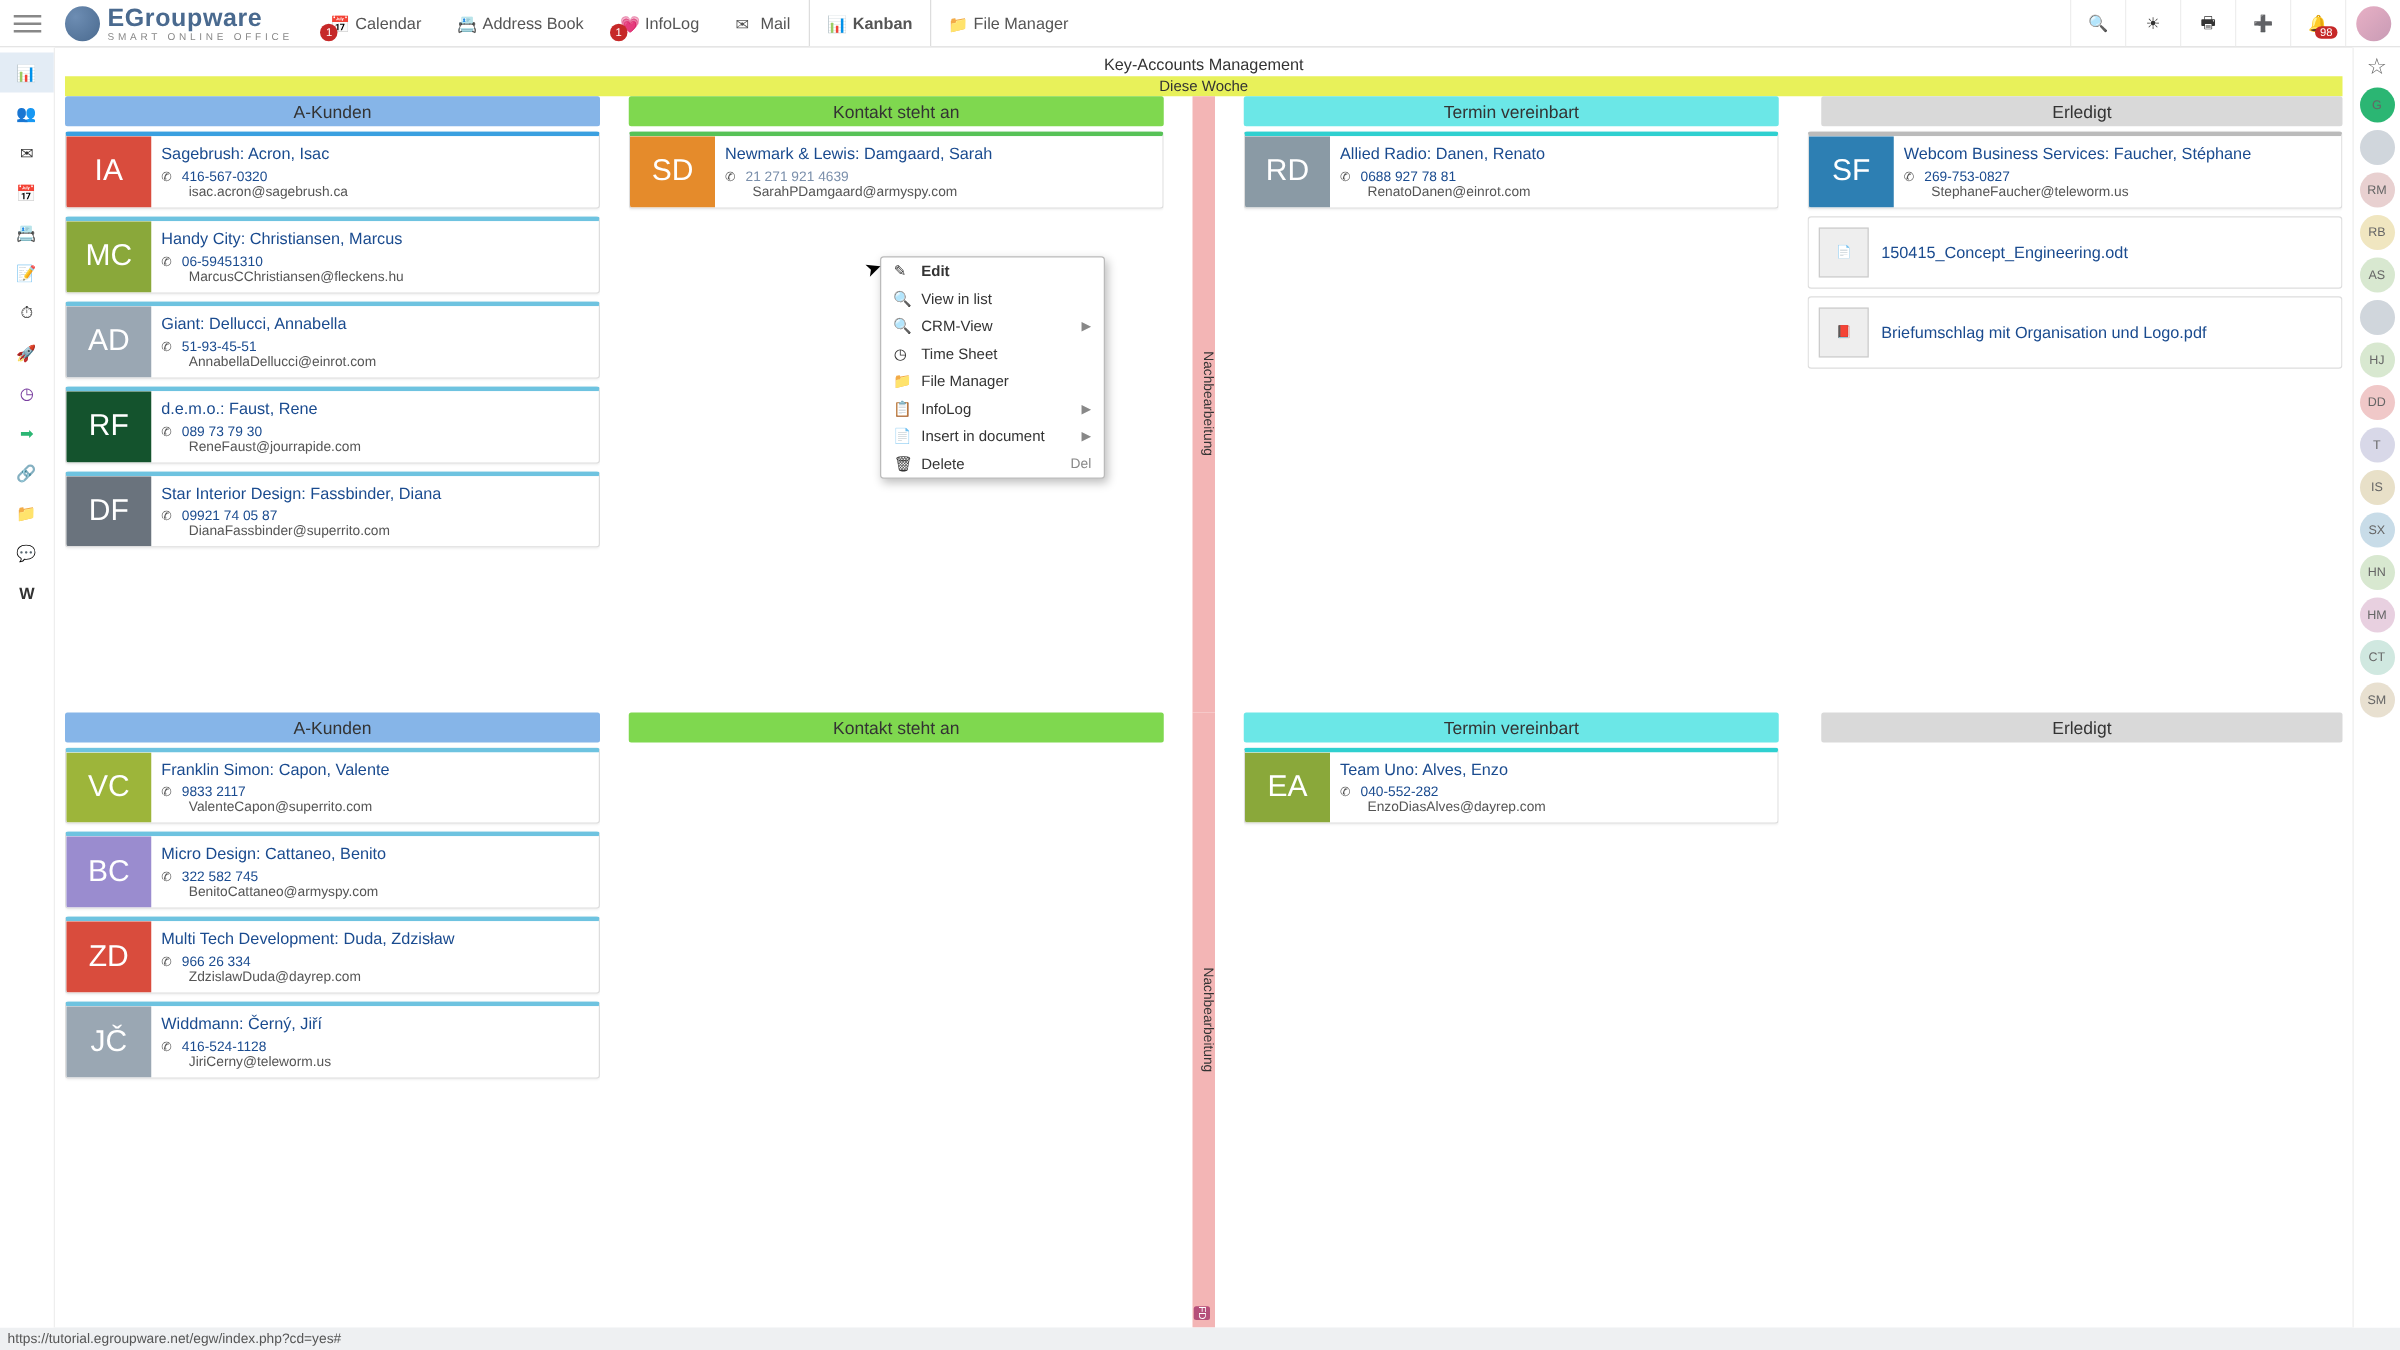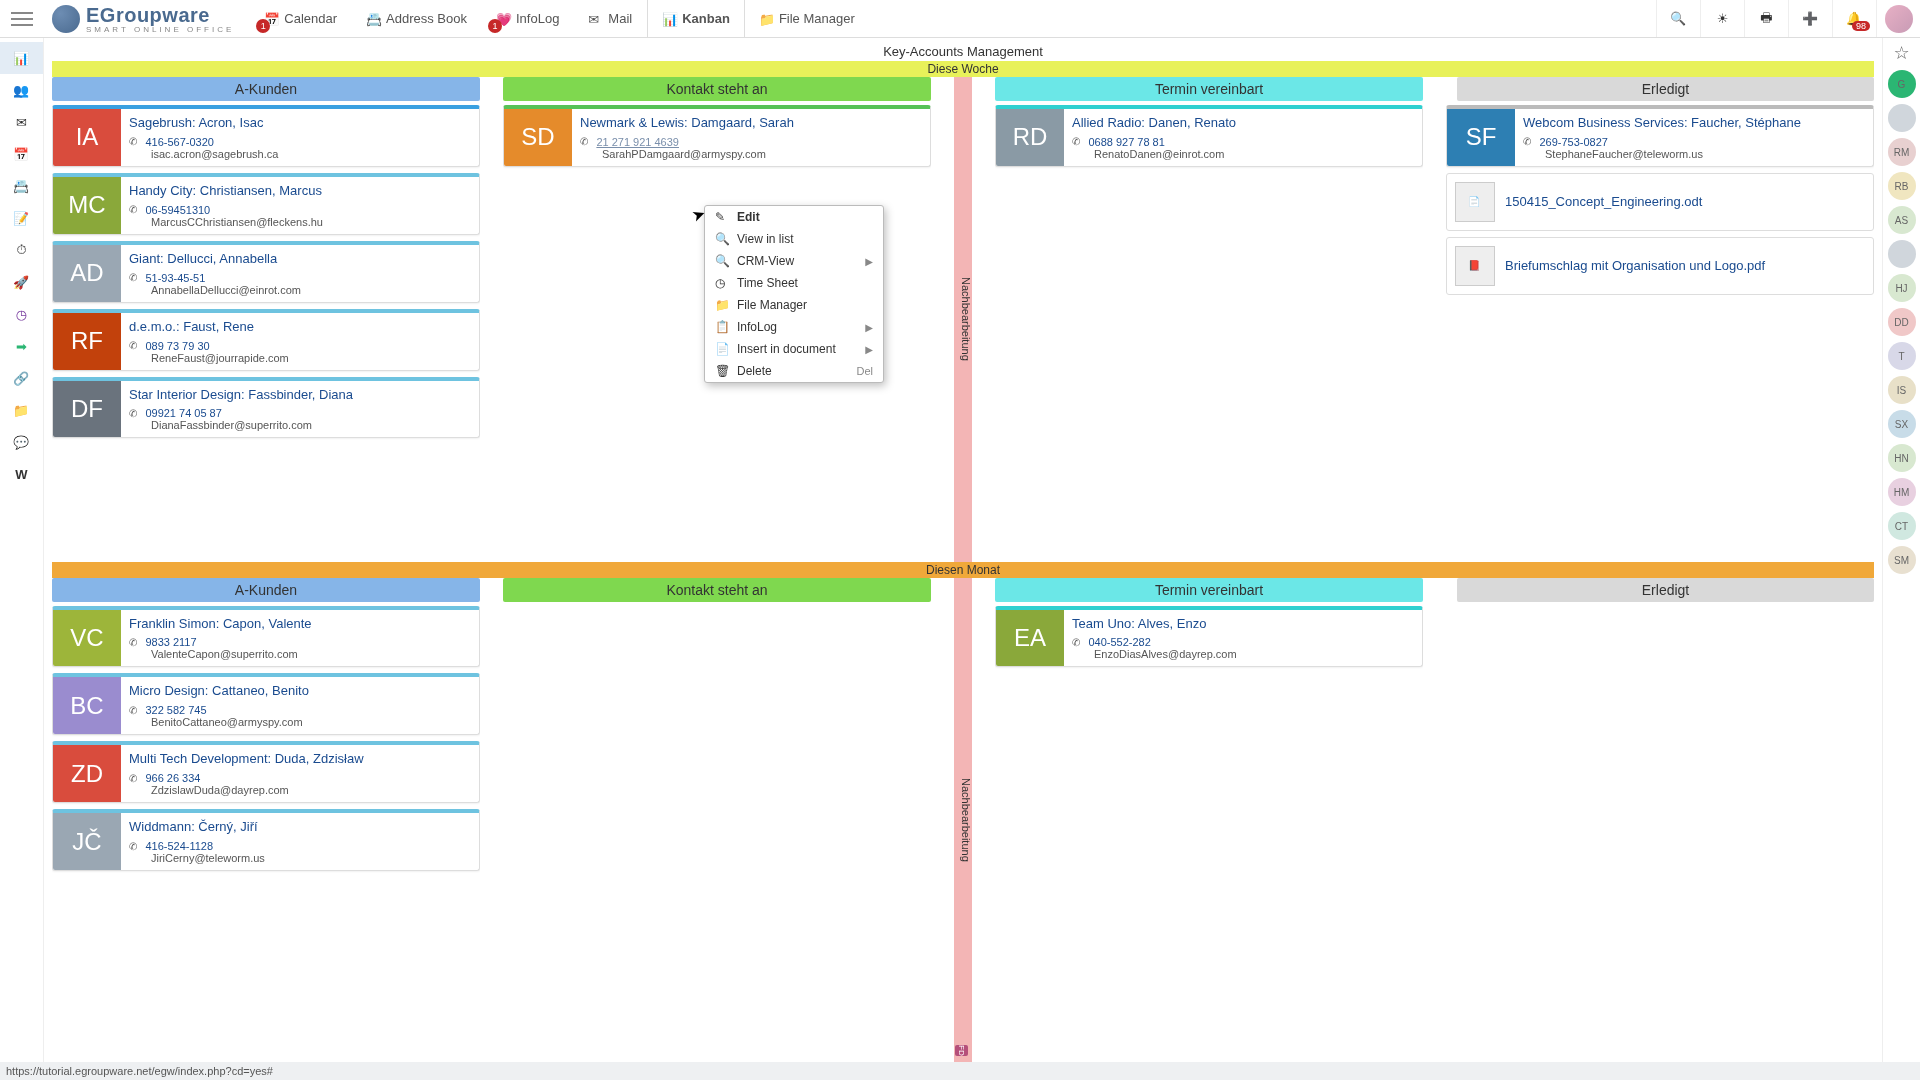--- a/index.html
+++ b/index.html
@@ -181,21 +181,21 @@
       <div class="body">
         <div class="title">Giant: Dellucci, Annabella</div>
         <div class="row">
                   <span style="font-size:10px;">✆</span>
                   <span class="phone" style="">51-93-45-51</span>
                 </div>
         <div class="email">AnnabellaDellucci@einrot.com</div>
       </div>
             </div>
             <div class="card" style="border-top-color: rgb(110, 195, 224);">
-              <div class="ava" style="background:#c2410c">RF</div>
+              <div class="ava" style="background:#14532d">RF</div>
       <div class="body">
         <div class="title">d.e.m.o.: Faust, Rene</div>
         <div class="row">
                   <span style="font-size:10px;">✆</span>
                   <span class="phone" style="">089 73 79 30</span>
                 </div>
         <div class="email">ReneFaust@jourrapide.com</div>
       </div>
             </div>
             <div class="card" style="border-top-color: rgb(110, 195, 224);">
@@ -213,21 +213,21 @@
       </div>
       <div class="col">
         <div class="col-hdr ch-green">Kontakt steht an</div>
         <div class="col-body" id="l0c1">
             <div class="card" style="border-top-color: rgb(87, 194, 87);">
               <div class="ava" style="background:#e58b2b">SD</div>
       <div class="body">
         <div class="title">Newmark &amp; Lewis: Damgaard, Sarah</div>
         <div class="row">
                   <span style="font-size:10px;">✆</span>
-                  <span class="phone" style="text-decoration:underline;color:#7a8fab">21 271 921 4639</span>
+                  <span class="phone" style="color:#7a8fab">21 271 921 4639</span>
                 </div>
         <div class="email">SarahPDamgaard@armyspy.com</div>
       </div>
             </div>
           </div>
       </div>
       <div class="vdivider"><span>Nachbearbeitung</span></div>
       <div class="col">
         <div class="col-hdr ch-cyan">Termin vereinbart</div>
         <div class="col-body" id="l0c2">
@@ -303,21 +303,20 @@
             <span class="arrow">▶</span>
           </div>
           <div class="mi">
             <span style="width:14px">🗑</span>
             <span style="">Delete</span>
             <span class="kbd">Del</span>
           </div>
         </div>
     </div>
 
-    <div class="swim-hdr hdr-orange">Diesen Monat</div>
 
     <div class="columns">
       <div class="col">
         <div class="col-hdr ch-blue">A-Kunden</div>
         <div class="col-body" id="l1c0">
             <div class="card" style="border-top-color: rgb(110, 195, 224);">
               <div class="ava" style="background:#9db53a">VC</div>
       <div class="body">
         <div class="title">Franklin Simon: Capon, Valente</div>
         <div class="row">

